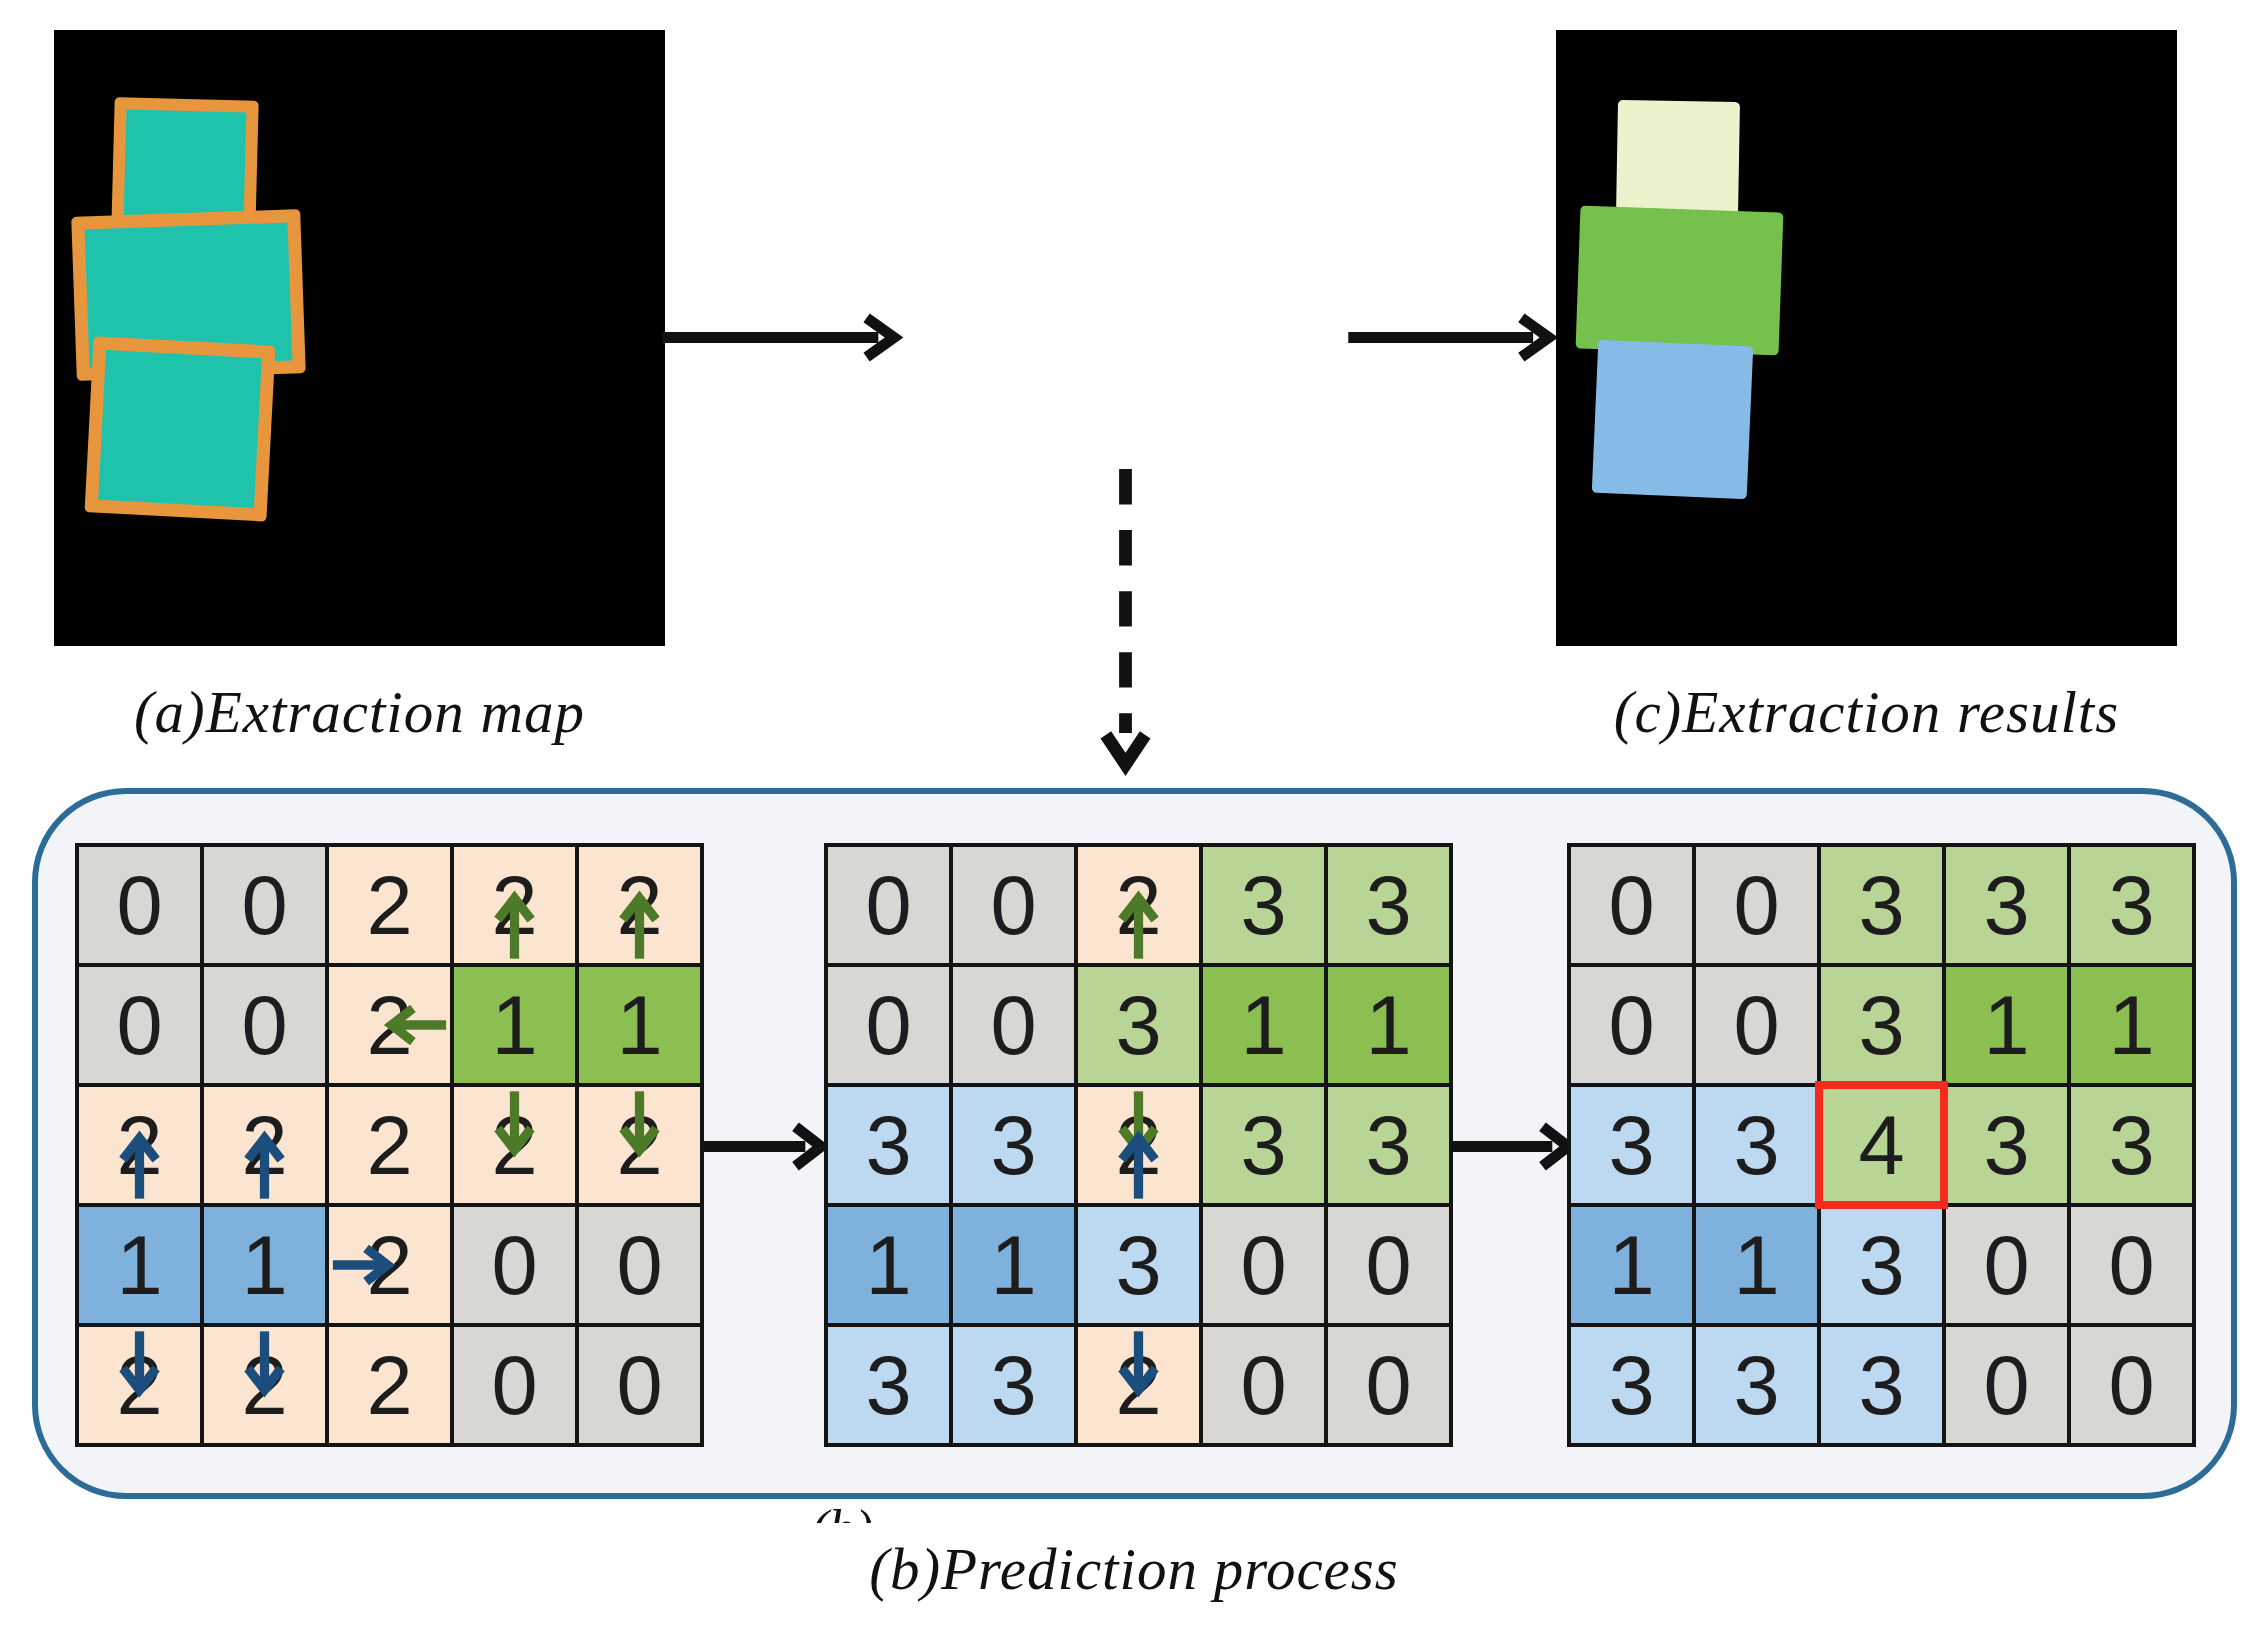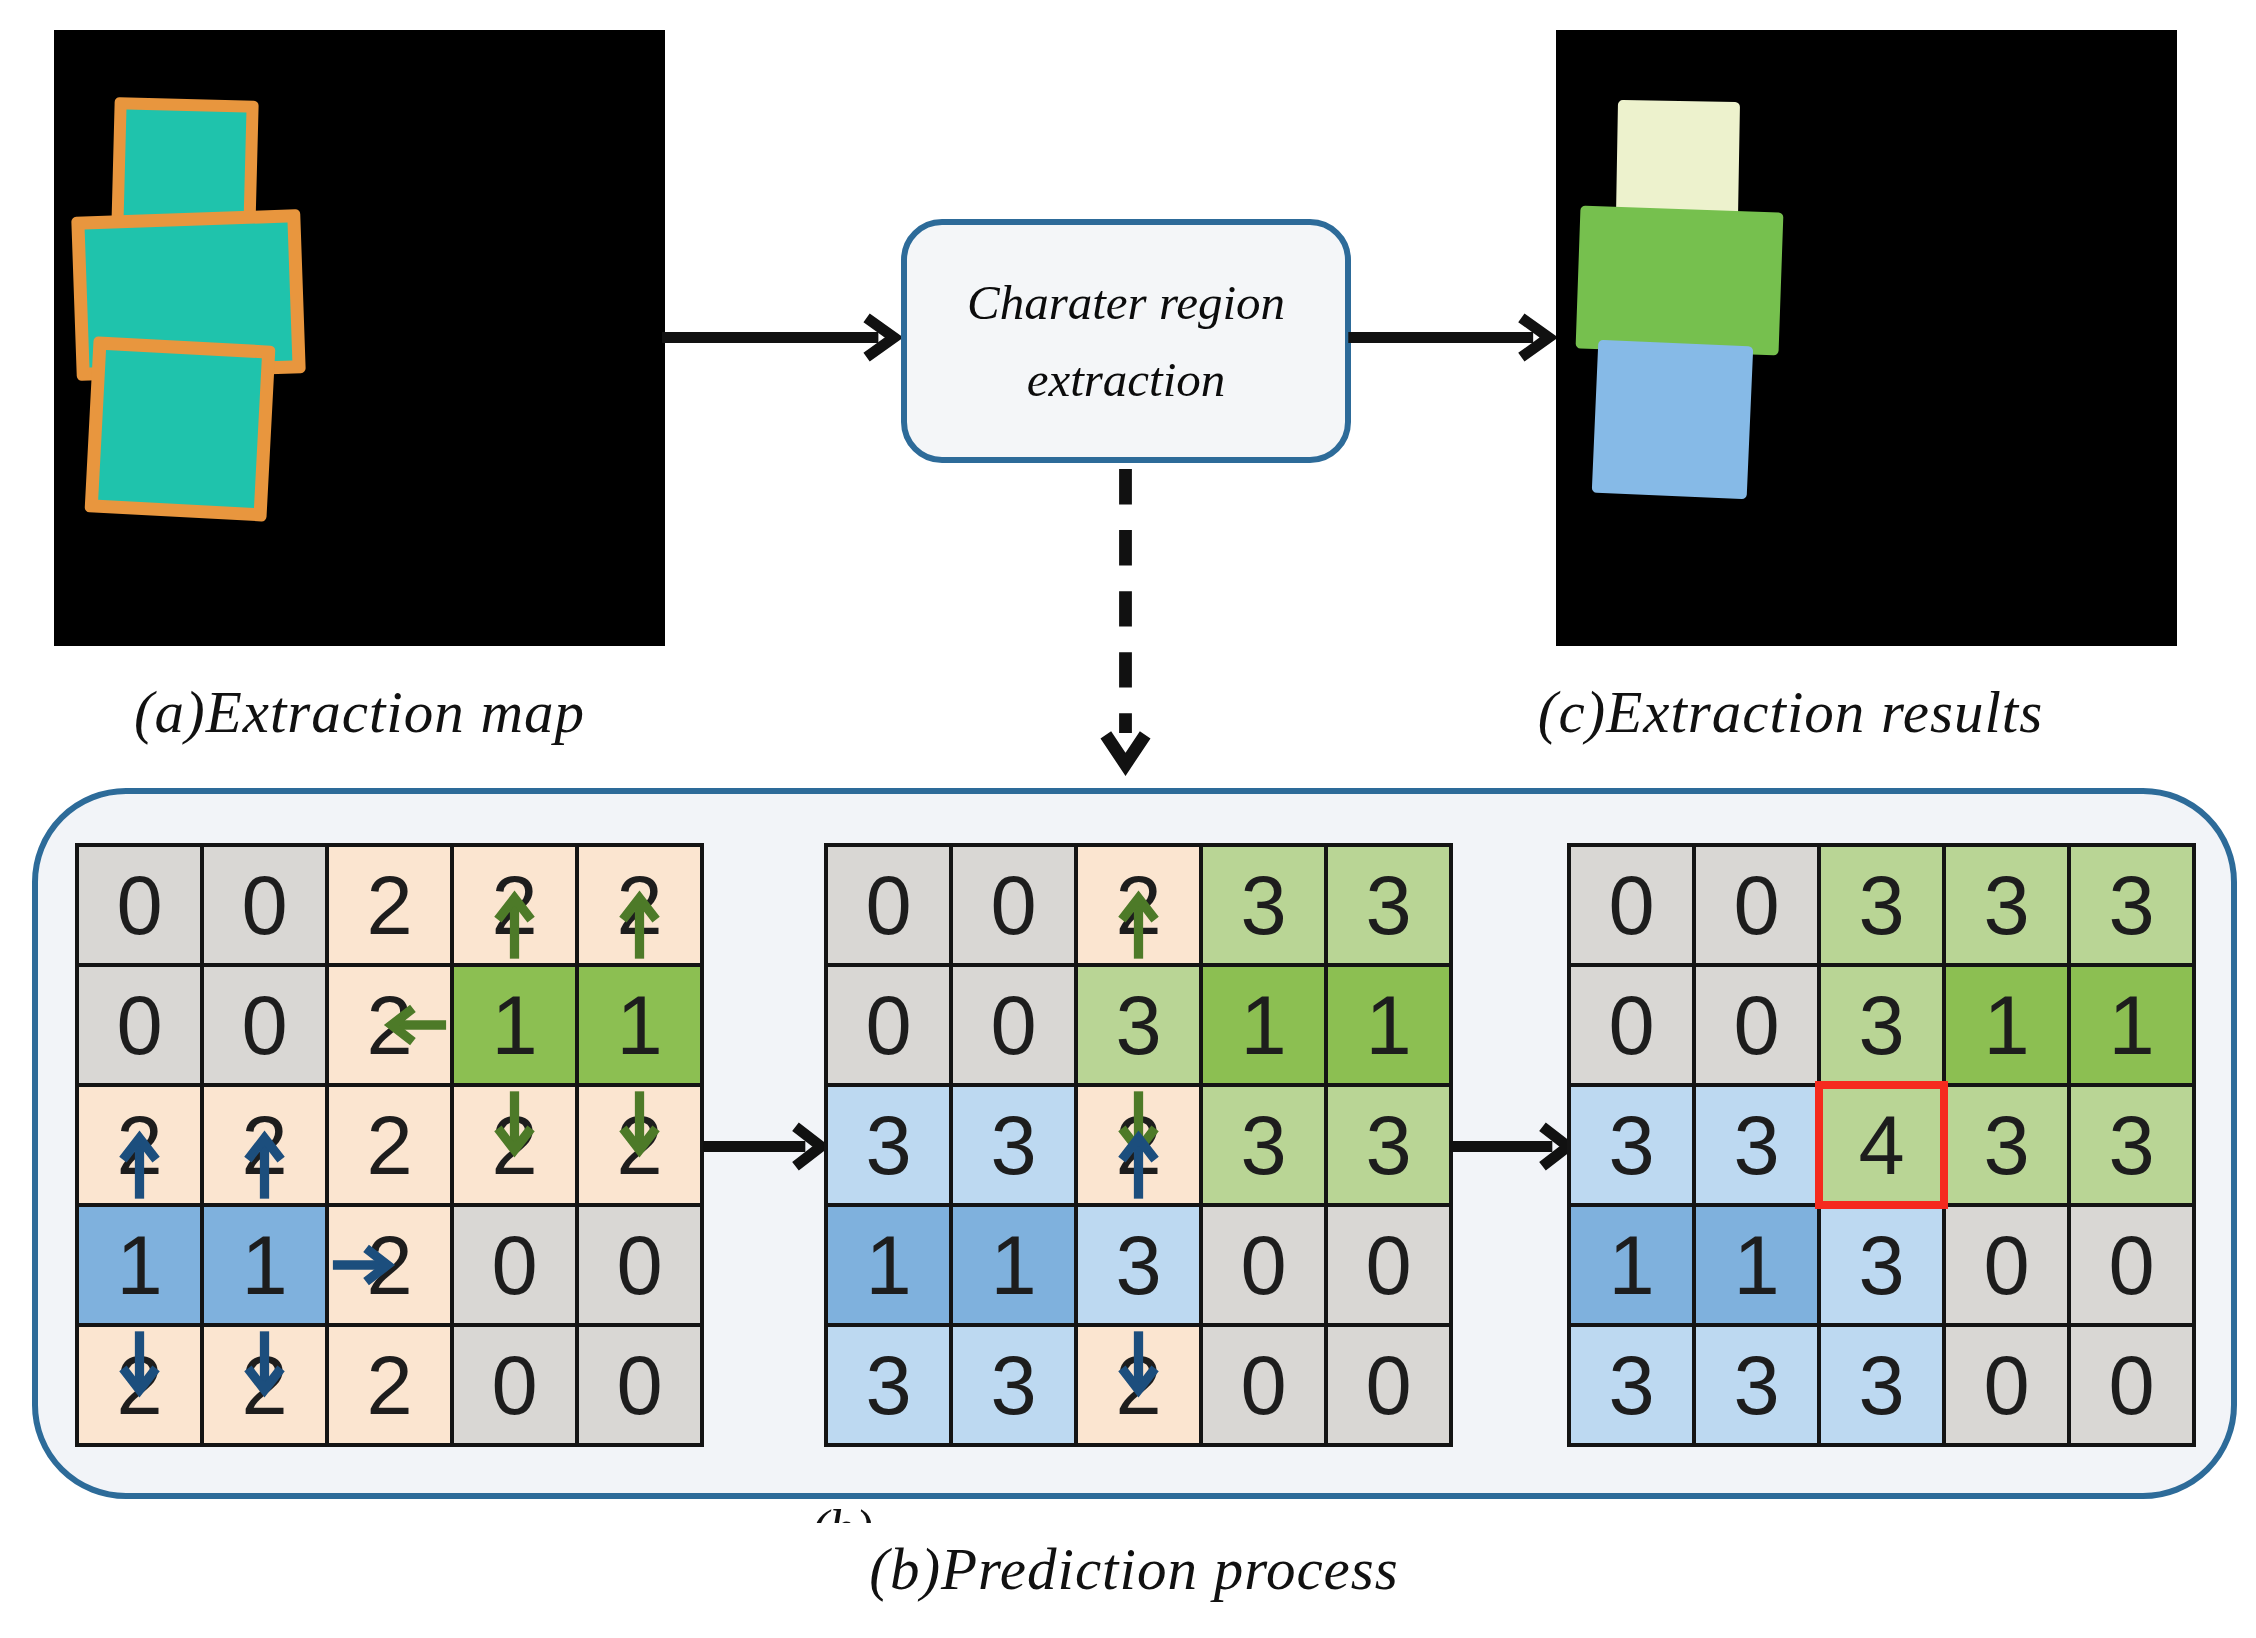--- a/index.html
+++ b/index.html
@@ -47,41 +47,37 @@
       <div class="shape" style="left: 19.7px; top: 183px; width: 203px; height: 138px; background: rgb(31, 195, 172); transform: rotate(-2deg); border: 13.8px solid rgb(232, 150, 62);"></div>
       <div class="shape" style="left: 35px; top: 311px; width: 156px; height: 150px; background: rgb(31, 195, 172); transform: rotate(3deg); border: 13.8px solid rgb(232, 150, 62);"></div>
     </div>
   <div class="caption" style="left:54px;top:678px;width:611px;">(a)Extraction map</div>
 
   <svg class="flow-arrow" style="left:662px;top:308px;" width="242" height="59" viewBox="0 0 246 60">
     <line x1="0" y1="30" x2="220" y2="30" stroke="#111" stroke-width="11"></line>
     <polyline points="208,10 236,30 208,50" stroke="#111" stroke-width="11" fill="none"></polyline>
   </svg>
 
-  <div id="process-box">
-    <div class="bx">Charater region</div>
-    <div class="bx">extraction</div>
-  </div>
 
   <svg class="flow-arrow" style="left:1348px;top:308px;" width="211" height="59" viewBox="0 0 214 60">
     <line x1="0" y1="30" x2="188" y2="30" stroke="#111" stroke-width="11"></line>
     <polyline points="176,10 204,30 176,50" stroke="#111" stroke-width="11" fill="none"></polyline>
   </svg>
 
   <svg class="flow-arrow" style="left:1094px;top:469px;" width="63" height="325" viewBox="0 0 64 330">
     <line x1="32" y1="0" x2="32" y2="268" stroke="#111" stroke-width="13" stroke-dasharray="36 26"></line>
     <polyline points="12,270 32,300 52,270" stroke="#111" stroke-width="13" fill="none"></polyline>
   </svg>
 
   <div class="panel" id="panel-c" style="left:1556px;top:29.6px;width:621px;height:616px;">
       <div class="shape" style="left: 61px; top: 71px; width: 122px; height: 116px; background: rgb(237, 242, 205); transform: rotate(1deg);"></div>
       <div class="shape" style="left: 21.7px; top: 179px; width: 203px; height: 143px; background: rgb(118, 192, 78); transform: rotate(2deg);"></div>
       <div class="shape" style="left: 39px; top: 313px; width: 155px; height: 153px; background: rgb(134, 186, 231); transform: rotate(2.5deg);"></div>
     </div>
-  <div class="caption" style="left:1480px;top:678px;width:621px;">(c)Extraction results</div>
+  <div class="caption" style="left:1556px;top:678px;width:621px;">(c)Extraction results</div>
 
   <div id="container-b"></div>
 
   <div class="grid" style="left:75px;top:843px;">
       <div class="cell" style="background: rgb(217, 215, 212);">
         <span class="cv">0</span>
       </div>
       <div class="cell" style="background: rgb(217, 215, 212);">
         <span class="cv">0</span>
       </div>

